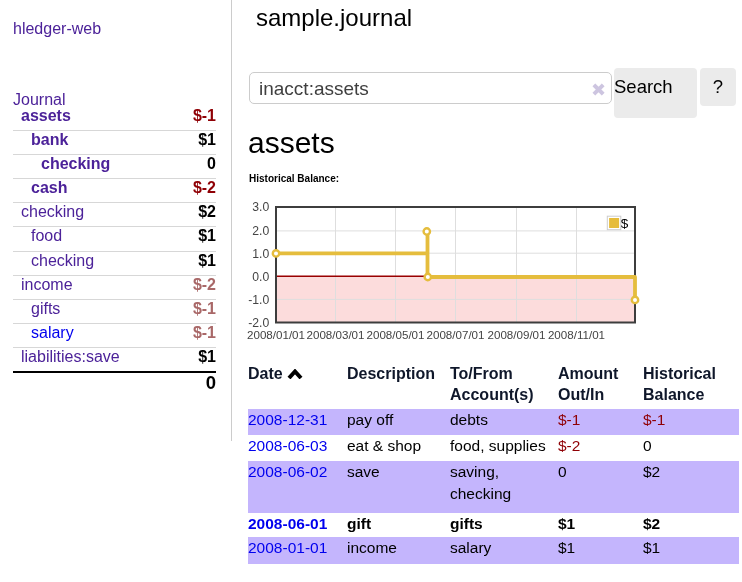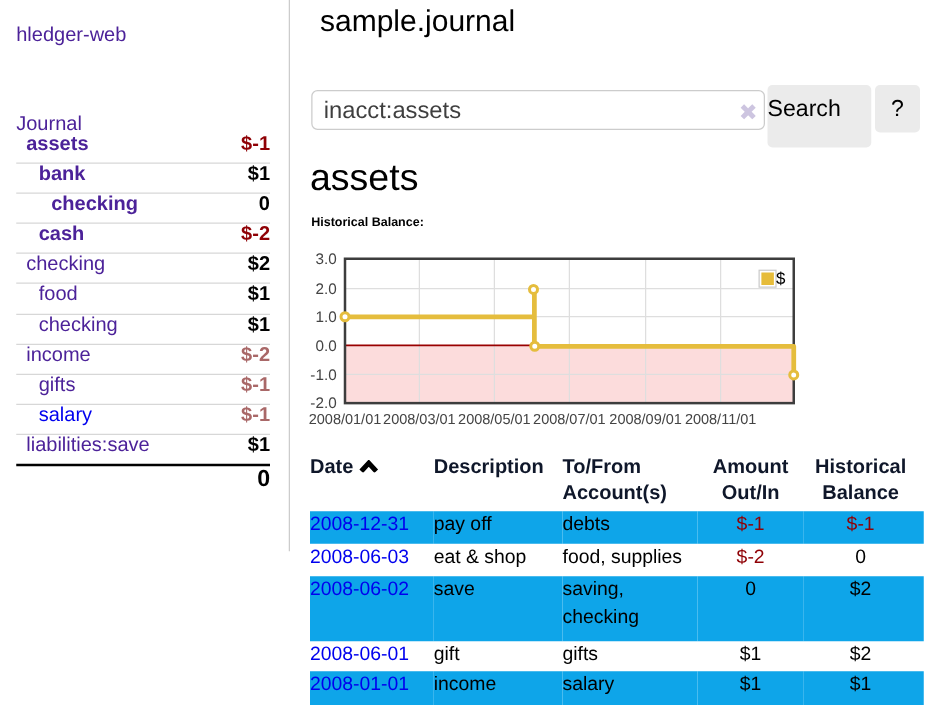--- a/index.html
+++ b/index.html
@@ -37,25 +37,25 @@
 #searchtext { position:absolute; left:9px; top:6px; font-size:19px; line-height:19px; color:#3f3f3f;text-align:center; }
 #clearx { position:absolute; right:5px; top:8px; font-size:18px; line-height:18px; font-weight:normal; color:#cdc5e0; }
 #searchbtn { position:absolute; left:614px; top:68px; width:83px; height:50px; background:#ebebeb; border-radius:4px; font-size:18.5px; color:#000; text-align:left; line-height:38px; }
 #helpbtn { position:absolute; left:700px; top:68px; width:36px; height:38px; background:#ebebeb; border-radius:4px; font-size:18.5px; color:#000; text-align:center; line-height:38px; }
 #h2 { position:absolute; left:248px; top:128px; font-size:30px; line-height:30px; font-weight:normal; color:#000; margin:0; }
 #histlabel { position:absolute; left:249px; top:171px; font-size:10px; line-height:15px; font-weight:bold; color:#000; }
 
 
 #regtable { position:absolute; left:248px; top:362.7px; width:490px; border-collapse:collapse; font-size:15.5px; table-layout:fixed; }
 #regtable th { font-weight:bold; color:#0f172a; text-align:left; vertical-align:top; padding:0 0 4px 0; line-height:21px; font-size:16px; }
-#regtable th.r, #regtable td.r { text-align:center; }
+#regtable th.r, #regtable td.r { text-align:left; }
 #regtable td { padding:0 0 4px 0; line-height:22px; vertical-align:top; }
 #regtable tr.pb td { padding-bottom:8px; }
-#regtable tr.sm td { padding-top:0; padding-bottom:2px; }
-#regtable tr.g td { background:#0ea5e9; }
+#regtable tr.sm td { padding-top:0; padding-bottom:2px;font-weight:bold; }
+#regtable tr.g td { background:#c4b5fd; }
 #regtable tr:last-child td { padding-bottom:5.5px; }
 #regtable td a { color:#0000EE; }
 #regtable .neg { color:#8F0005; }
 #regtable td.c5 { padding-right:5px; }
 #regtable th.c5 { padding-right:5px; }
 </style>
 </head>
 <body>
 
 <div id="sidebar-border"></div>

